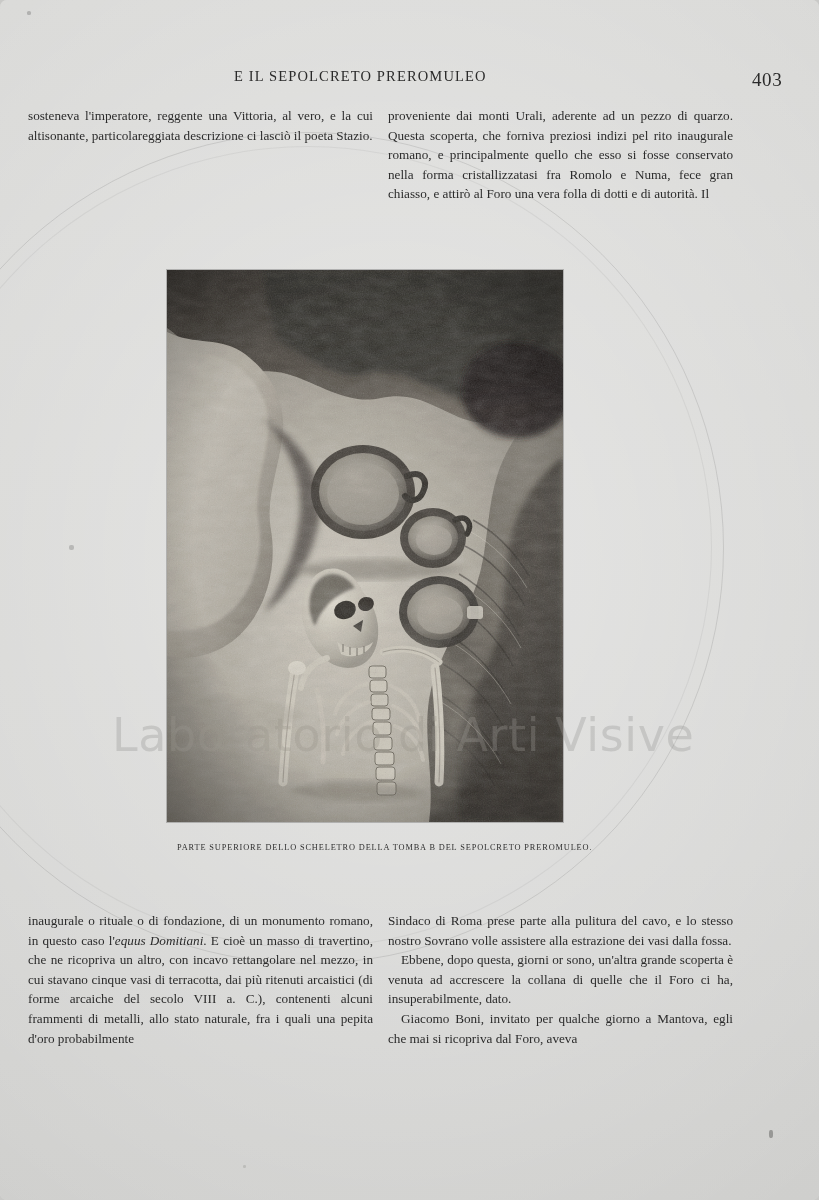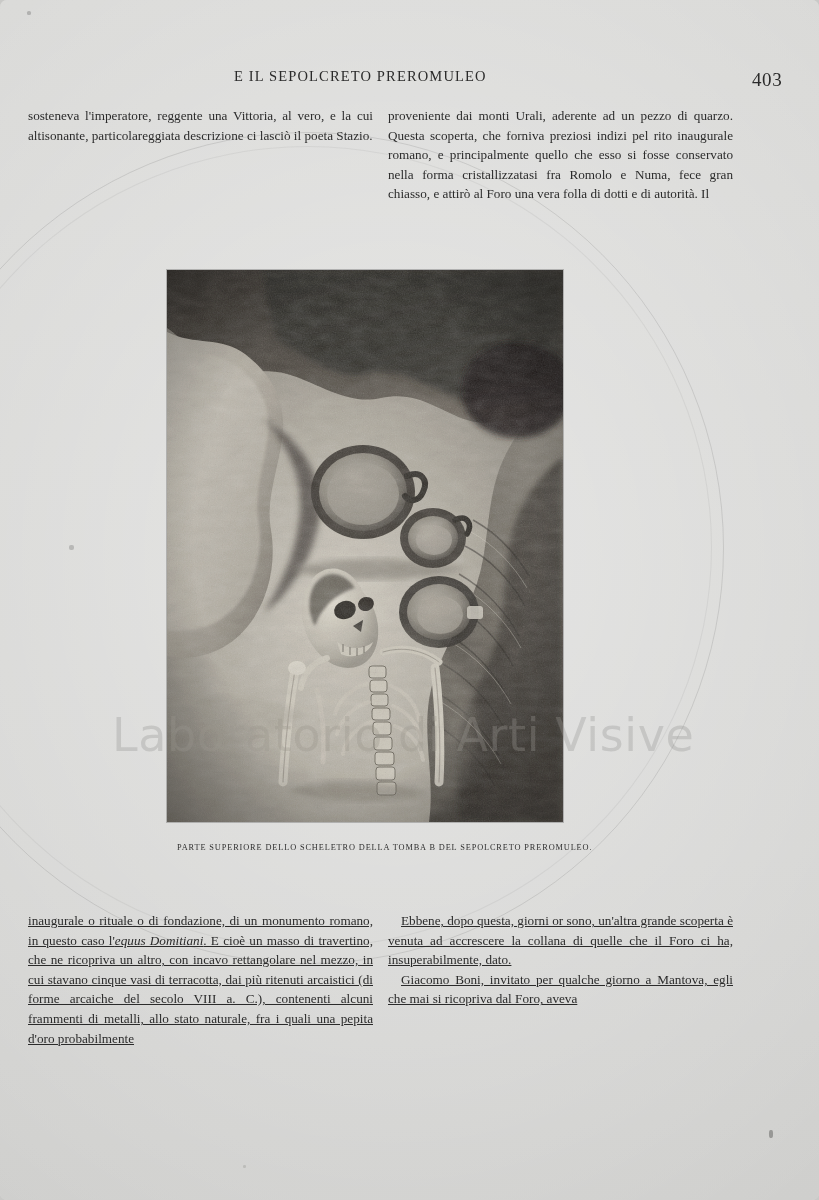--- a/index.html
+++ b/index.html
@@ -85,21 +85,21 @@
     width: 345px;
     font-size: 13.2px;
     line-height: 19.6px;
     text-align: justify;
     text-justify: inter-word;
     color: #2b2b2b;
   }
   .col.left  { left: 28px; }
   .col.right { left: 388px; }
   .col.top   { top: 106px; }
-  .col.bot   { top: 911px; text-decoration: underline; }
+  .col.bot   { top: 911px; }
   .col p {
     margin: 0;
   }
   .col p.ind {
     text-indent: 13px;
   }
   .col p + p {
     margin-top: 0;
   }
   .col em { font-style: italic; }
@@ -378,17 +378,18 @@
     <span class="wm-line">Laboratorio di Arti Visive</span>
   </div>
 
   <div class="caption">PARTE SUPERIORE DELLO SCHELETRO DELLA TOMBA B DEL SEPOLCRETO PREROMULEO.</div>
 
   <div class="col left bot">
     <p><span>inaugurale o rituale o di fondazione, di un monumento romano, in questo caso l'</span><em>equus Domitiani</em><span>. E cioè un masso di travertino, che ne ricopriva un altro, con incavo rettangolare nel mezzo, in cui stavano cinque vasi di terracotta, dai più ritenuti arcaistici (di forme arcaiche del secolo VIII a. C.), contenenti alcuni frammenti di metalli, allo stato naturale, fra i quali una pepita d'oro probabilmente</span></p>
   </div>
 
   <div class="col right bot">
+    <p>Sindaco di Roma prese parte alla pulitura del cavo, e lo stesso nostro Sovrano volle assistere alla estrazione dei vasi dalla fossa.</p>
     <p class="ind">Ebbene, dopo questa, giorni or sono, un'altra grande scoperta è venuta ad accrescere la collana di quelle che il Foro ci ha, insuperabilmente, dato.</p>
     <p class="ind">Giacomo Boni, invitato per qualche giorno a Mantova, egli che mai si ricopriva dal Foro, aveva</p>
   </div>
 
 </div>
 
 </body></html>

